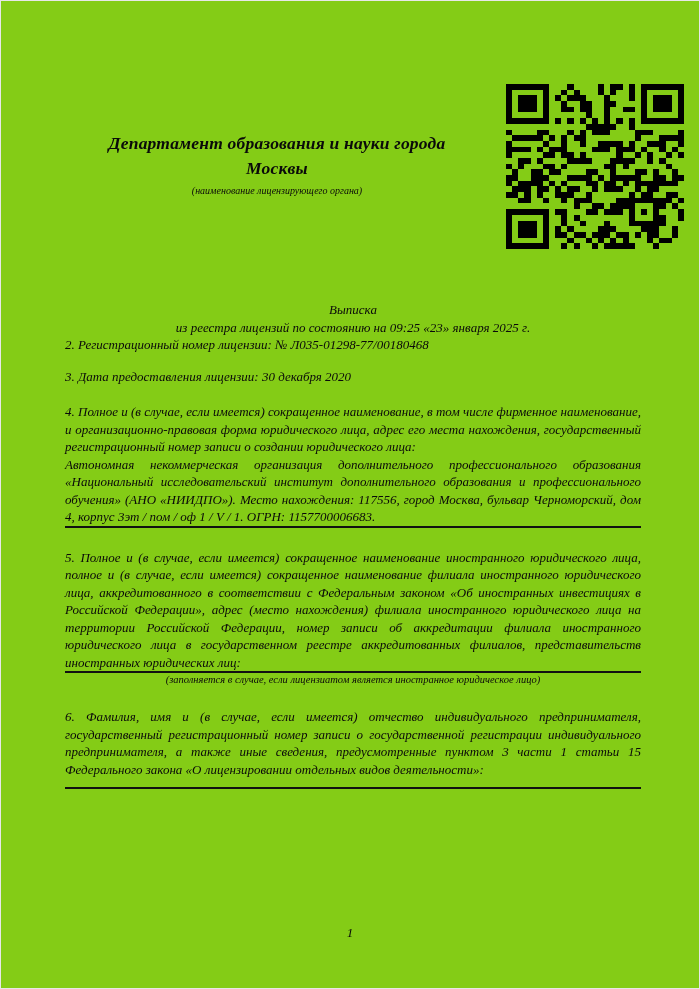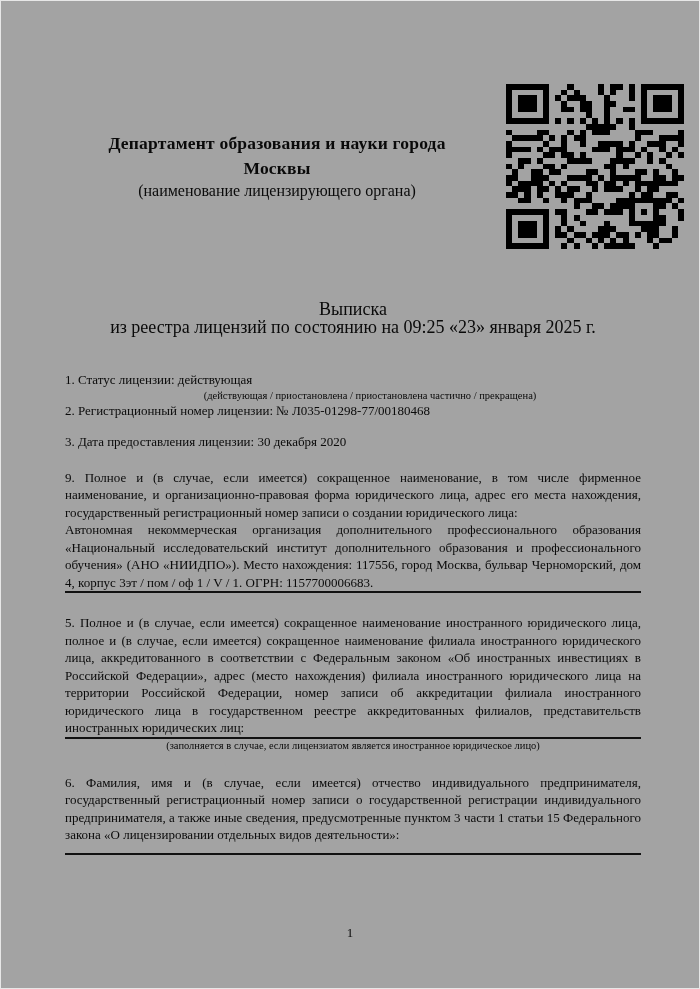--- a/index.html
+++ b/index.html
@@ -1,39 +1,40 @@
 <!DOCTYPE html>
 <html lang="ru"><head>
 <meta charset="utf-8">
 <style>
   html, body { margin: 0; padding: 0; background: #ffffff; }
   .page {
     position: relative;
     width: 700px;
     height: 989px;
-    background: #a3a3a3;
+    background: #84cc16;
     box-sizing: border-box;
     border: 1px solid #e7e7e7;
     font-family: "Liberation Serif", "DejaVu Serif", serif;
     color: #0a0a0a;
     overflow: hidden;
+    font-style: italic;
   }
   .content { padding: 0 58px 0 64px; }
 
   
   .org-block { margin: 130px 0 0 16px; width: 392px; text-align: center; }
   .org-name { font-weight: bold; font-size: 17.5px; line-height: 25px; letter-spacing: 0.2px; }
-  .org-caption { font-size: 16px; line-height: 13px; margin-top: 3px; }
+  .org-caption { font-size: 10px; line-height: 13px; margin-top: 3px; }
 
   
   .qr-wrap { position: absolute; left: 505px; top: 83px; width: 178px; height: 165px; }
   .qr-wrap svg { display: block; width: 100%; height: 100%; }
 
   
-  .doc-title { margin-top: 104px; text-align: center; font-size: 18px; line-height: 17.5px; }
+  .doc-title { margin-top: 104px; text-align: center; font-size: 13px; line-height: 17.5px; }
 
   
   .field { font-size: 13px; line-height: 17.5px; }
   .field p { margin: 0; }
   .just { text-align: justify; text-justify: inter-word; }
   .f1 { margin-top: 35px; }
   .f2 { }
   .f3 { margin-top: 14px; }
   .f4 { margin-top: 18px; }
   .f5 { margin-top: 21px; }
@@ -61,35 +62,31 @@
     <div class="org-block">
       <div class="org-name">Департамент образования и науки города Москвы</div>
       <div class="org-caption">(наименование лицензирующего органа)</div>
     </div>
 
     <div class="doc-title">
       <div>Выписка</div>
       <div>из реестра лицензий по состоянию на 09:25 «23» января 2025 г.</div>
     </div>
 
-    <div class="field f1">
-      <p>1. Статус лицензии: действующая</p>
-      <p class="small-caption cap-indent">(действующая / приостановлена / приостановлена частично / прекращена)</p>
-    </div>
 
     <div class="field f2">
       <p>2. Регистрационный номер лицензии: № Л035-01298-77/00180468</p>
     </div>
 
     <div class="field f3">
       <p>3. Дата предоставления лицензии: 30 декабря 2020</p>
     </div>
 
     <div class="field f4">
-      <p class="just">9. Полное и (в случае, если имеется) сокращенное наименование, в том числе фирменное наименование, и организационно-правовая форма юридического лица, адрес его места нахождения, государственный регистрационный номер записи о создании юридического лица:</p>
+      <p class="just">4. Полное и (в случае, если имеется) сокращенное наименование, в том числе фирменное наименование, и организационно-правовая форма юридического лица, адрес его места нахождения, государственный регистрационный номер записи о создании юридического лица:</p>
       <p class="just">Автономная некоммерческая организация дополнительного профессионального образования «Национальный исследовательский институт дополнительного образования и профессионального обучения» (АНО «НИИДПО»). Место нахождения: 117556, город Москва, бульвар Черноморский, дом 4, корпус 3эт / пом / оф 1 / V / 1. ОГРН: 1157700006683.</p>
       <div class="rule"></div>
     </div>
 
     <div class="field f5">
       <p class="just">5. Полное и (в случае, если имеется) сокращенное наименование иностранного юридического лица, полное и (в случае, если имеется) сокращенное наименование филиала иностранного юридического лица, аккредитованного в соответствии с Федеральным законом «Об иностранных инвестициях в Российской Федерации», адрес (место нахождения) филиала иностранного юридического лица на территории Российской Федерации, номер записи об аккредитации филиала иностранного юридического лица в государственном реестре аккредитованных филиалов, представительств иностранных юридических лиц:</p>
       <div class="rule"></div>
       <p class="small-caption">(заполняется в случае, если лицензиатом является иностранное юридическое лицо)</p>
     </div>
 

